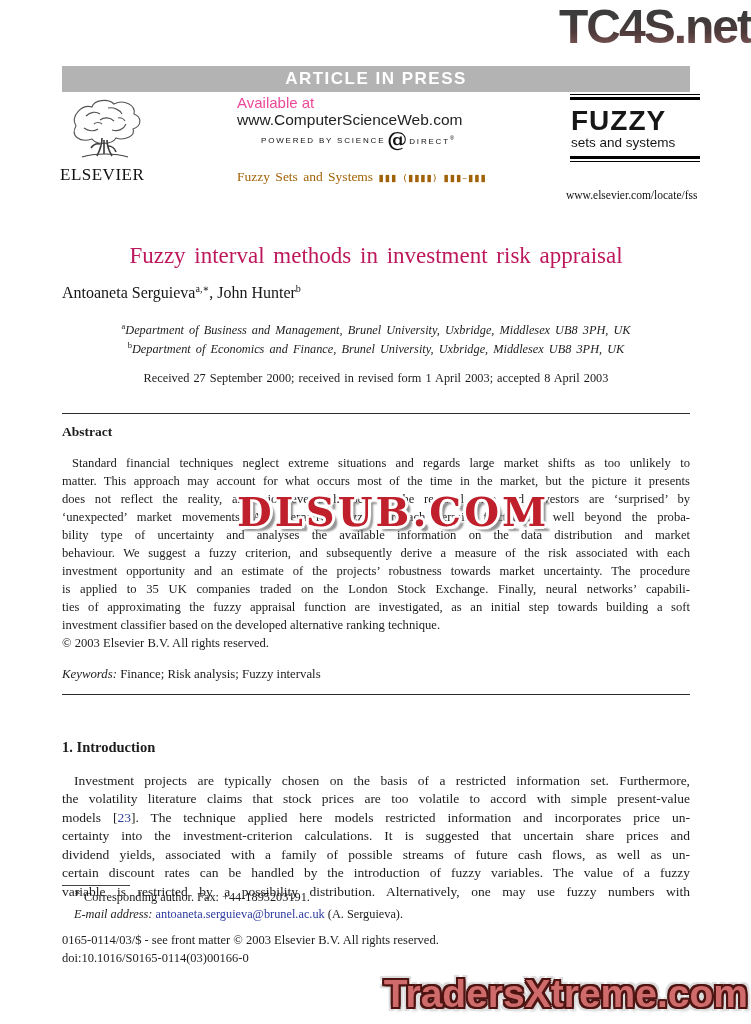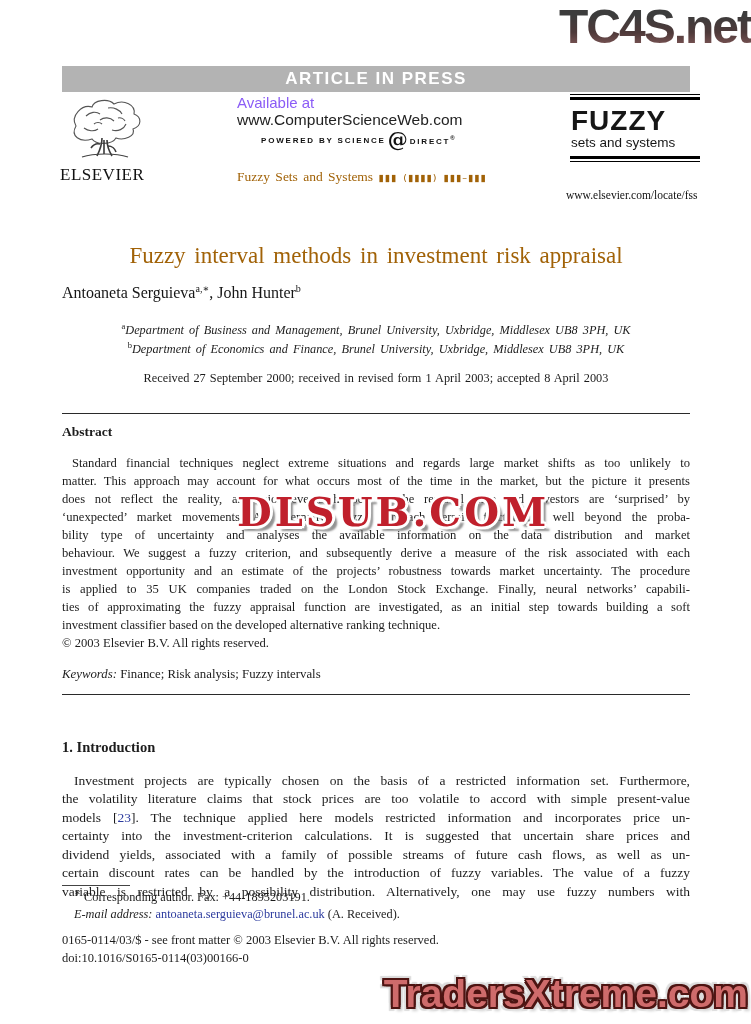--- a/index.html
+++ b/index.html
@@ -38,43 +38,43 @@
   
   .banner {
     position:absolute; left:62px; top:66px; width:628px; height:26px;
     background:#b3b3b3; color:#ffffff; text-align:center; line-height:26px;
     font-family:"Liberation Sans", sans-serif; font-weight:bold;
     font-size:17px; letter-spacing:1.5px;
   }
   .elsevier { position:absolute; left:60px; top:96px; width:96px; text-align:left; }
   .elsevier-name { font-size:17px; letter-spacing:0.5px; color:#111; margin-top:1px; }
   .center-head { position:absolute; left:237px; top:94px; width:260px; font-family:"Liberation Sans", sans-serif; }
-  .avail { font-size:15px; color:#8b5cf6; }
+  .avail { font-size:15px; color:#ec4899; }
   .csweb { font-size:15.5px; color:#222; }
   .powered { margin-top:4px; padding-left:24px; display:flex; align-items:center; }
-  .pwd { font-size:8px; font-weight:bold; letter-spacing:1.8px; color:#111; }
+  .pwd { font-size:8px; font-weight:normal; letter-spacing:1.8px; color:#111; }
   .at-glyph { font-size:20px; font-weight:bold; font-family:"DejaVu Serif", serif; margin:0 2px; line-height:14px; color:#111; }
   .pwd-sup { font-size:6px; vertical-align:super; }
   .journal-line { position:absolute; left:237px; top:169px; font-size:13.5px; word-spacing:2px; color:#a16207; }
   .bars { font-family:"DejaVu Sans", sans-serif; font-size:9.5px; letter-spacing:1px; }
   .fuzzy-box { position:absolute; left:570px; top:94px; width:130px; }
   .hl { border:0; margin:0; }
   .hl-thin { border-top:1.5px solid #000; }
   .hl-thick { border-top:3px solid #000; margin-top:2px; }
   .hl-thick2 { border-top:3px solid #000; margin-top:6px; }
   .hl-thin2 { border-top:1.5px solid #000; margin-top:2px; }
   .fuzzy-title {
     font-family:"Liberation Sans", sans-serif; font-weight:bold;
     font-size:28px; letter-spacing:1px; line-height:28px; margin:7px 0 0 1px; color:#161616;
   }
   .fuzzy-sub { font-family:"Liberation Sans", sans-serif; font-size:13.5px; margin:0 0 5px 1px; color:#161616; }
   .locate { position:absolute; left:566px; top:189px; font-size:11.5px; color:#111; }
   
   .article { position:absolute; left:62px; top:243px; width:628px; }
-  .title { text-align:center; font-size:23px; line-height:26px; word-spacing:3px; color:#a16207; }
+  .title { text-align:center; font-size:23px; line-height:26px; word-spacing:3px; color:#be185d; }
   .authors { text-align:left; font-size:16px; margin-top:14px; color:#161616; }
   .authors sup { font-size:10px; }
   .affils { text-align:center; font-style:italic; font-size:12.3px; line-height:15px; margin-top:17px; word-spacing:2px; }
   .affils sup { font-size:8.5px; font-style:normal; }
   .received { text-align:center; font-size:12.3px; margin-top:13px; word-spacing:1px; }
   .rule { border:0; border-top:1px solid #2a2a2a; margin:27px 0 0 0; }
   .abs-head { font-weight:bold; font-size:13.5px; margin-top:10px; }
   .abs-body { margin-top:14px; font-size:12.6px; line-height:18px; }
   .jline { text-align:justify; text-align-last:justify; white-space:normal; }
   .jline.first { text-indent:10px; }
@@ -188,21 +188,21 @@
         <div class="jline">certainty into the investment-criterion calculations. It is suggested that uncertain share prices and</div>
         <div class="jline">dividend yields, associated with a family of possible streams of future cash flows, as well as un-</div>
         <div class="jline">certain discount rates can be handled by the introduction of fuzzy variables. The value of a fuzzy</div>
         <div class="jline last">variable is restricted by a possibility distribution. Alternatively, one may use fuzzy numbers with</div>
       </div>
   </div>
 
   <hr class="fn-rule">
   <div class="footnote">
     <div class="fn-line"><sup>∗</sup> <span>Corresponding author. Fax: +44-1895203191.</span></div>
-    <div class="fn-line"><span class="ital">E-mail address:</span> <span class="email-link">antoaneta.serguieva@brunel.ac.uk</span> <span>(A. Received).</span></div>
+    <div class="fn-line"><span class="ital">E-mail address:</span> <span class="email-link">antoaneta.serguieva@brunel.ac.uk</span> <span>(A. Serguieva).</span></div>
   </div>
 
   <div class="bottom-lines">
     <div>0165-0114/03/$ - see front matter © 2003 Elsevier B.V. All rights reserved.</div>
     <div>doi:10.1016/S0165-0114(03)00166-0</div>
   </div>
 
   <div class="wm-mid">DLSUB.COM</div>
   <div class="wm-bottom">TradersXtreme.com</div>
 

